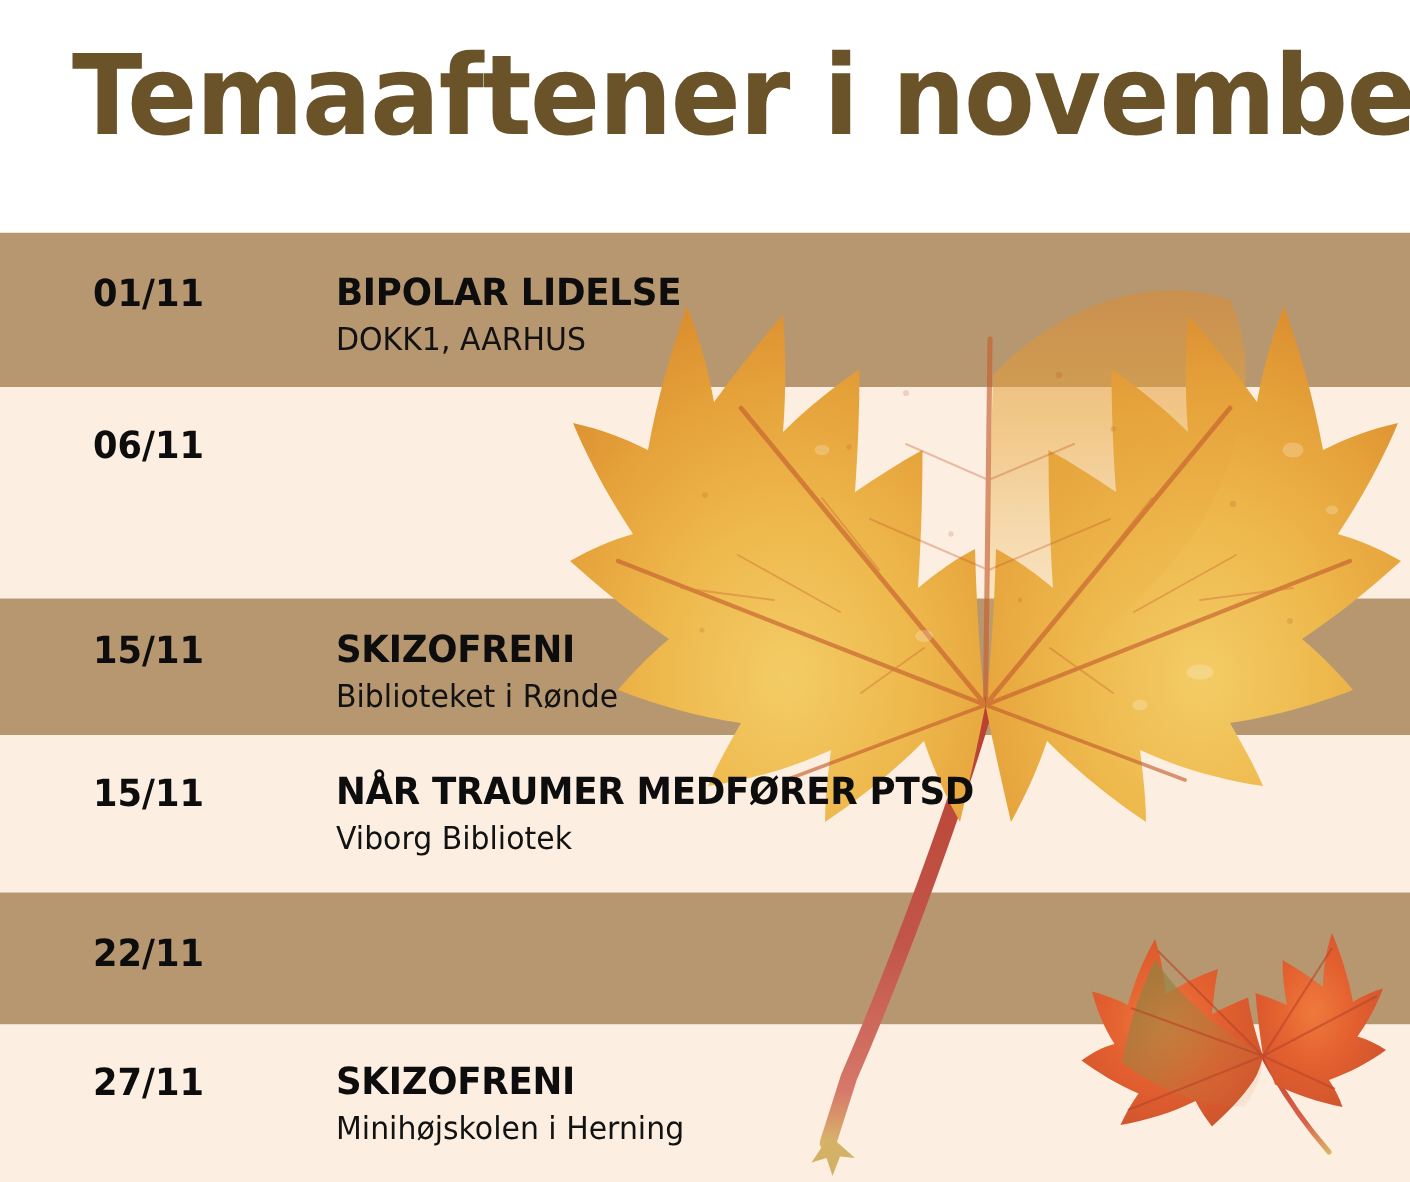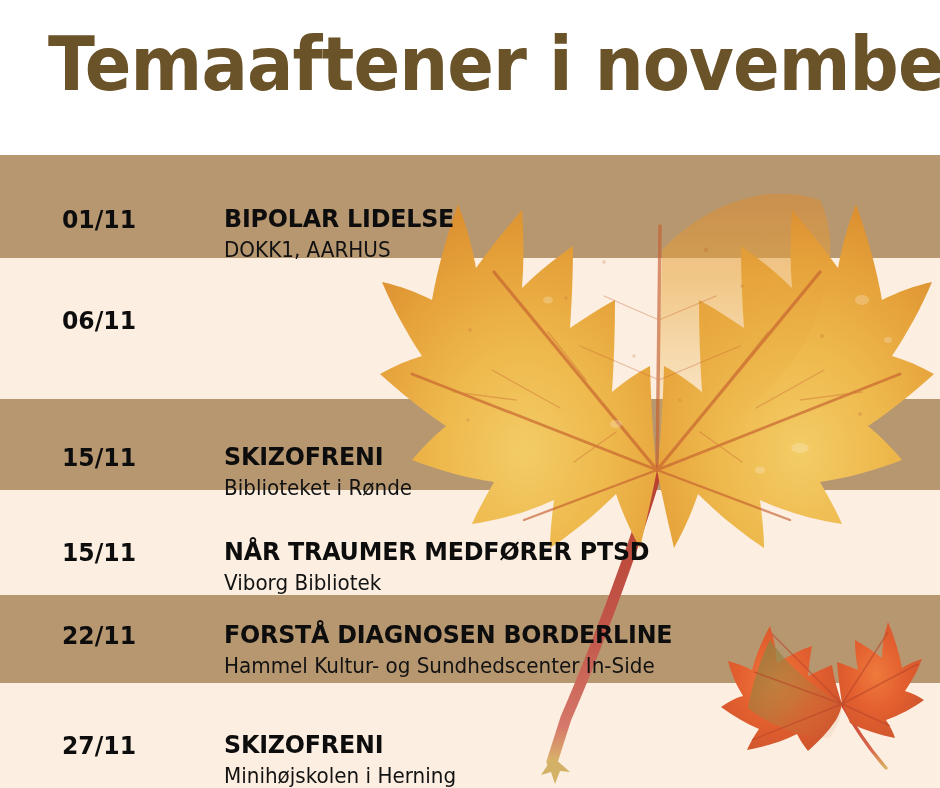--- a/index.html
+++ b/index.html
@@ -63,21 +63,20 @@
     position:absolute;
     left:0; top:155px;
     width:940px; height:633px;
     z-index:4;
   }
   .row {
     position:absolute;
     left:0; width:940px;
     display:flex;
     align-items:flex-start;
-    margin-top:24px;
   }
   .row-date {
     position:absolute;
     left:62px;
     font-family:"DejaVu Sans", sans-serif;
     font-weight:700;
     font-size:25px;
     letter-spacing:0px;
     color:#0d0d0d;
     transform:scaleX(0.94);
@@ -357,26 +356,22 @@
     </div>
 
     <div class="row" style="top:335px; height:105px;">
       <div class="row-date" style="top:24px;">15/11</div>
       <div class="row-body" style="top:21px;">
         <div class="row-title">NÅR TRAUMER MEDFØRER PTSD</div>
         <div class="row-venue">Viborg Bibliotek</div>
       </div>
     </div>
 
-    <div class="row" style="top:424px; height:100px;">
+    <div class="row" style="top:448px; height:100px;">
       <div class="row-date" style="top:18px;">22/11</div>
-      <div class="row-body" style="top:15px;">
-        <div class="row-title">FORSTÅ DIAGNOSEN BORDERLINE</div>
-        <div class="row-venue">Hammel Kultur- og Sundhedscenter In-Side</div>
-      </div>
     </div>
 
     <div class="row" style="top:528px; height:121px;">
       <div class="row-date" style="top:24px;">27/11</div>
       <div class="row-body" style="top:21px;">
         <div class="row-title">SKIZOFRENI</div>
         <div class="row-venue">Minihøjskolen i Herning</div>
       </div>
     </div>
 

